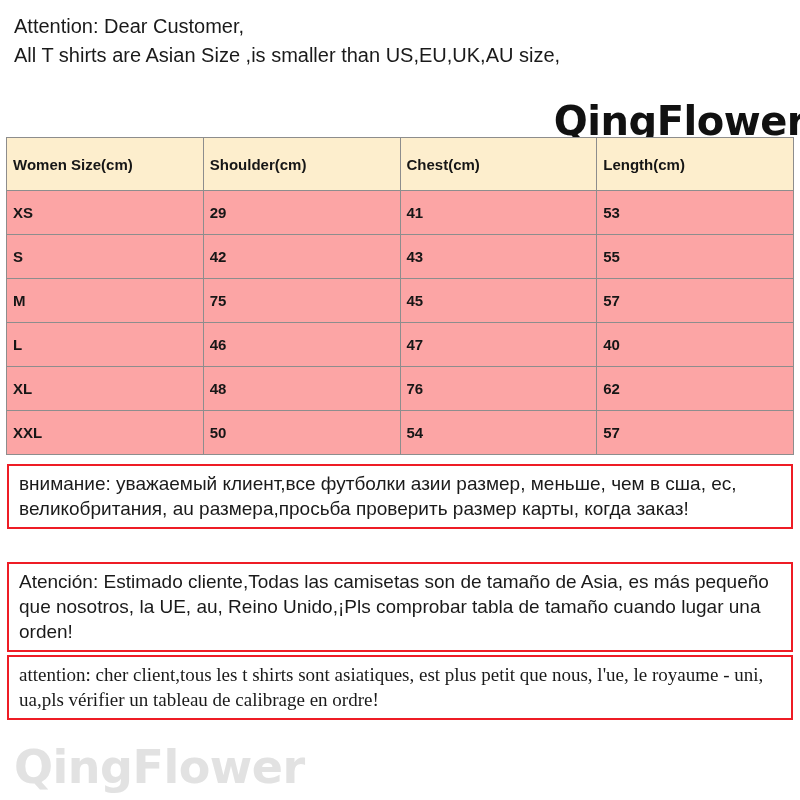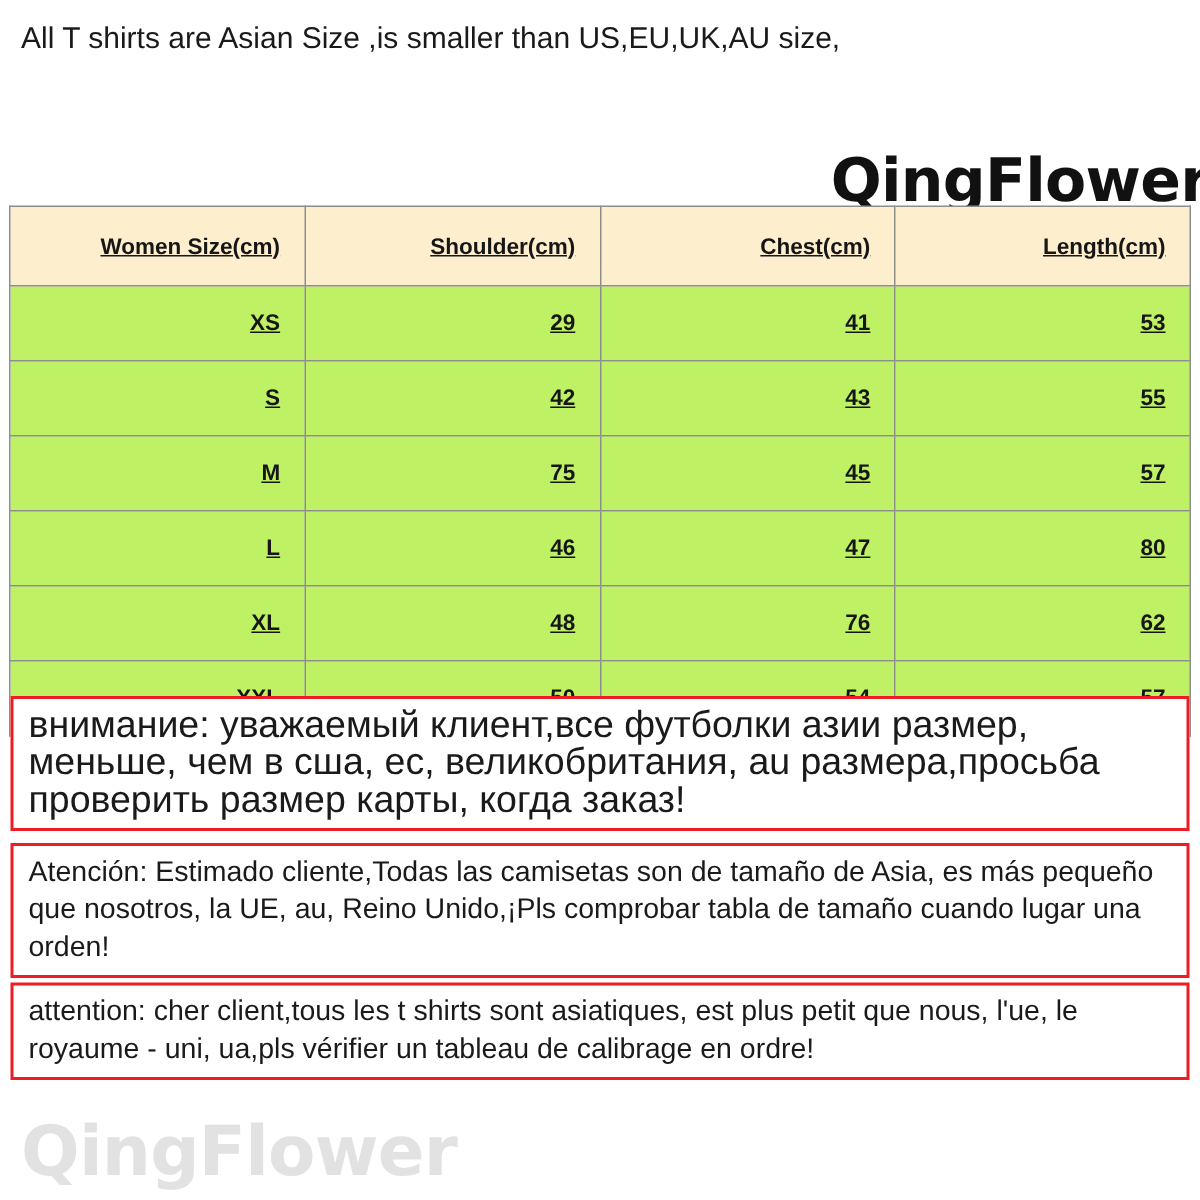--- a/index.html
+++ b/index.html
@@ -57,61 +57,61 @@
     position: absolute;
     left: 6px;
     top: 137px;
     width: 788px;
     border-collapse: collapse;
     table-layout: fixed;
   }
   .size-table th,
   .size-table td {
     border: 1px solid #8d8d8d;
-    text-align: right;
+    text-align: left;
     font-size: 15px;
     font-weight: bold;
     color: #161616;
     height: 44px;
-    padding: 16px;
-    text-decoration: underline;
+    padding: 6px;
   }
   .size-table thead th {
     background: #fdeecd;
     height: 53px;
     font-size: 15px;
   }
-  .size-table tbody td { background: #bef264; margin-top: 26px; }
+  .size-table tbody td { background: #fca5a5; margin-top: 26px; }
 
   
   .notice-box {
     position: absolute;
     left: 7px;
     width: 786px;
     border: 2px solid #ee1c25;
     background: #ffffff;
     padding: 5px 10px 6px 10px;
   }
   .notice-box p {
     margin: 0;
     font-size: 19px;
     line-height: 25px;
     color: #1a1a1a;
   }
   #notice-ru { top: 464px; }
   #notice-es { top: 562px; }
-  #notice-fr { top: 655px; }
-  #notice-ru p { font-size: 25px; }
+  #notice-fr { top: 655px; font-family: Liberation Serif, serif; }
+  #notice-ru p { font-size: 19px; }
 </style>
 </head>
 <body>
 
 <div id="page">
 
   <div class="notice-top">
+    <div>Attention: Dear Customer,</div>
     <div>All T shirts are  Asian Size ,is smaller than US,EU,UK,AU size,</div>
   </div>
 
   <div class="wm wm-top">QingFlower</div>
 
   <table class="size-table">
     <thead>
       <tr>
         <th>Women Size(cm)</th>
         <th>Shoulder(cm)</th>
@@ -135,21 +135,21 @@
       <tr>
         <td>M</td>
         <td>75</td>
         <td>45</td>
         <td>57</td>
       </tr>
       <tr>
         <td>L</td>
         <td>46</td>
         <td>47</td>
-        <td>80</td>
+        <td>40</td>
       </tr>
       <tr>
         <td>XL</td>
         <td>48</td>
         <td>76</td>
         <td>62</td>
       </tr>
       <tr>
         <td>XXL</td>
         <td>50</td>

